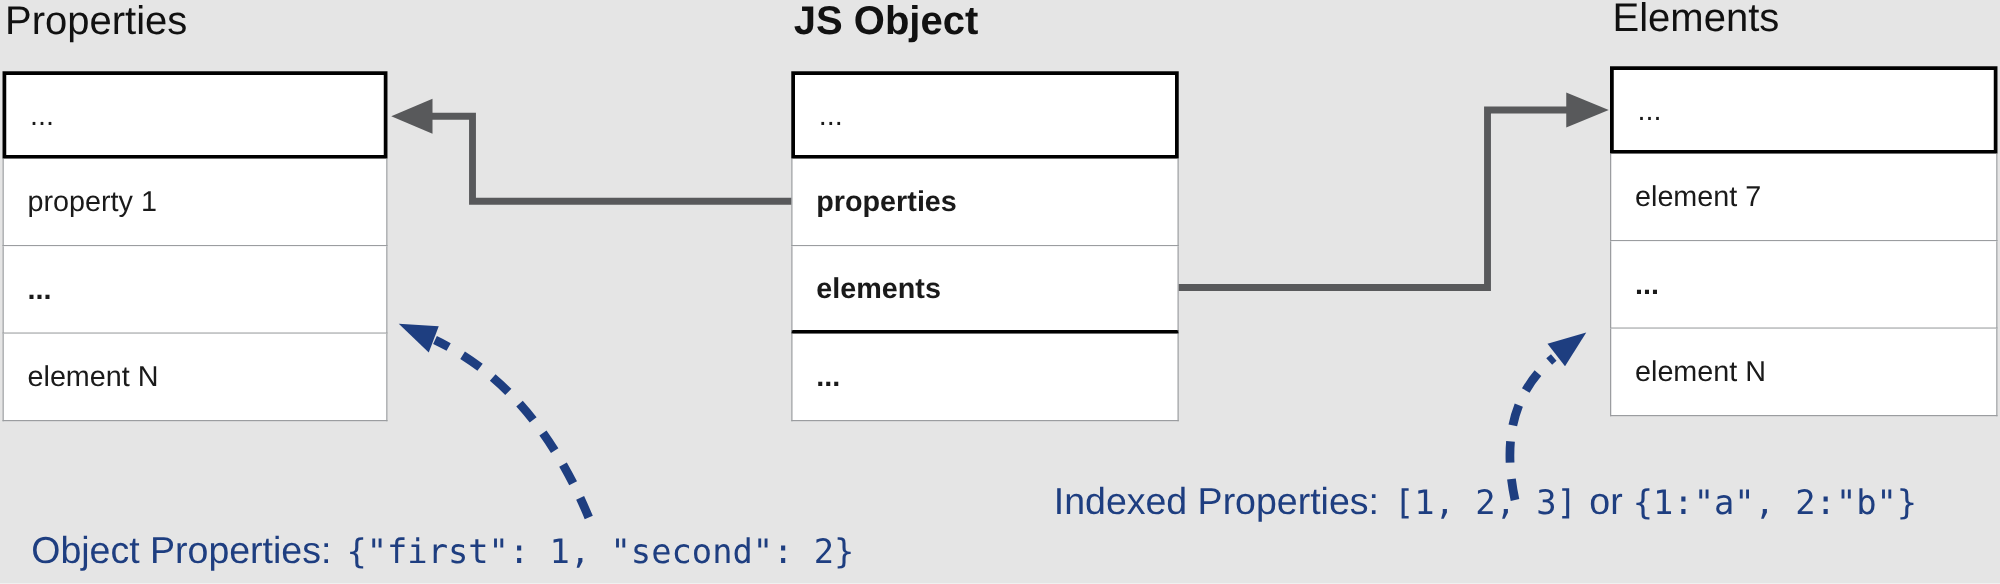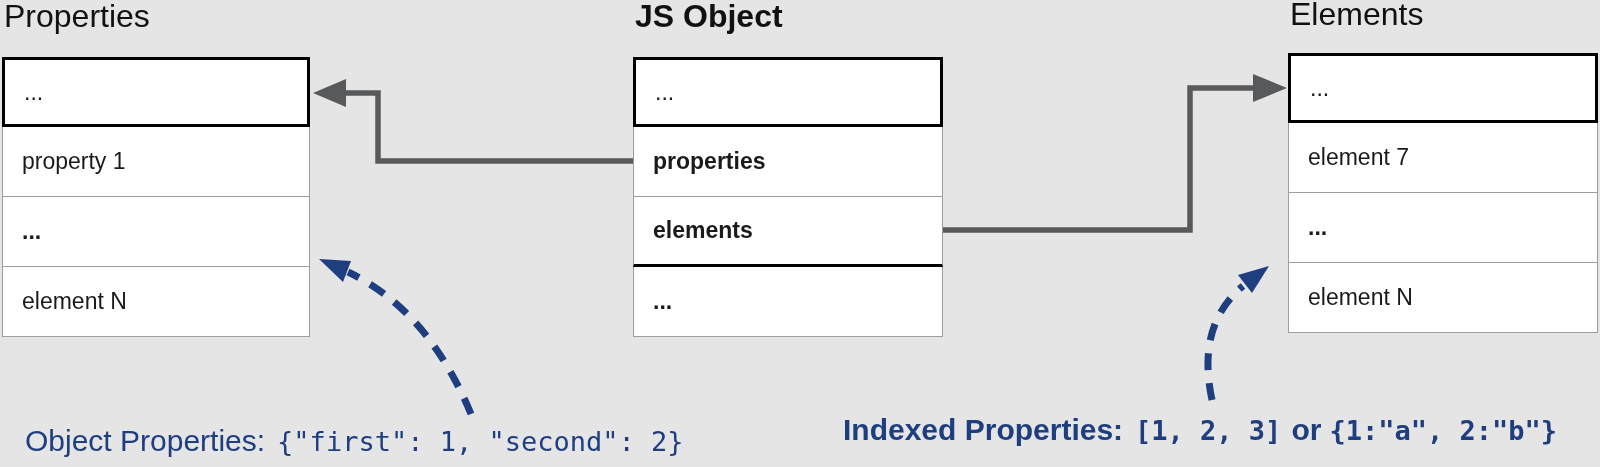--- a/index.html
+++ b/index.html
@@ -85,17 +85,17 @@
     <polygon class="blue-head" points="319,259 343,282 351,261"></polygon>
 
     <path class="blue-dash" d="M 1212 400 Q 1196 325 1243 286"></path>
     <polygon class="blue-head" points="1269,266 1252,293 1238,275"></polygon>
   </svg>
 
   <div class="caption" style="left:25px;top:422px;">
     <span>Object Properties:</span><span class="code">{"first": 1, "second": 2}</span>
   </div>
 
-  <div class="caption" style="left:843px;top:411px;font-weight:bold;">
+  <div class="caption" style="left:843px;top:383px;">
     <span>Indexed Properties:</span><span class="code">[1, 2, 3]</span><span class="or">or</span><span class="code code2">{1:"a", 2:"b"}</span>
   </div>
 
 </div>
 
 </body></html>

